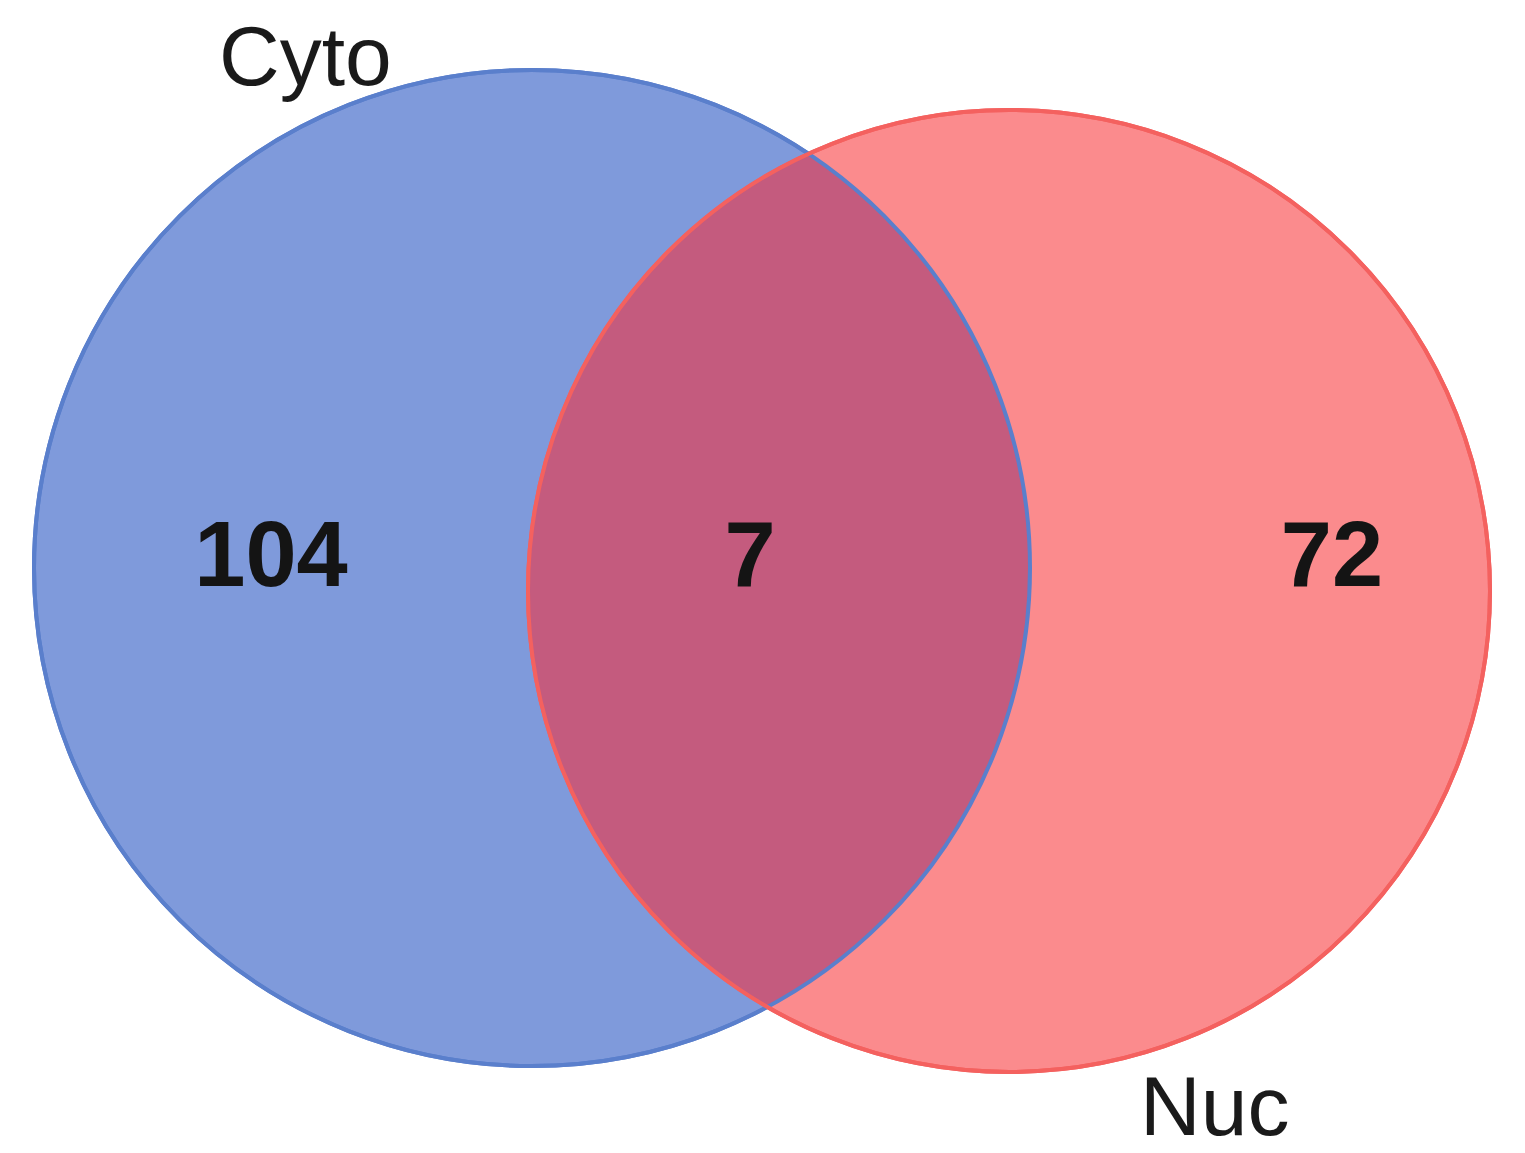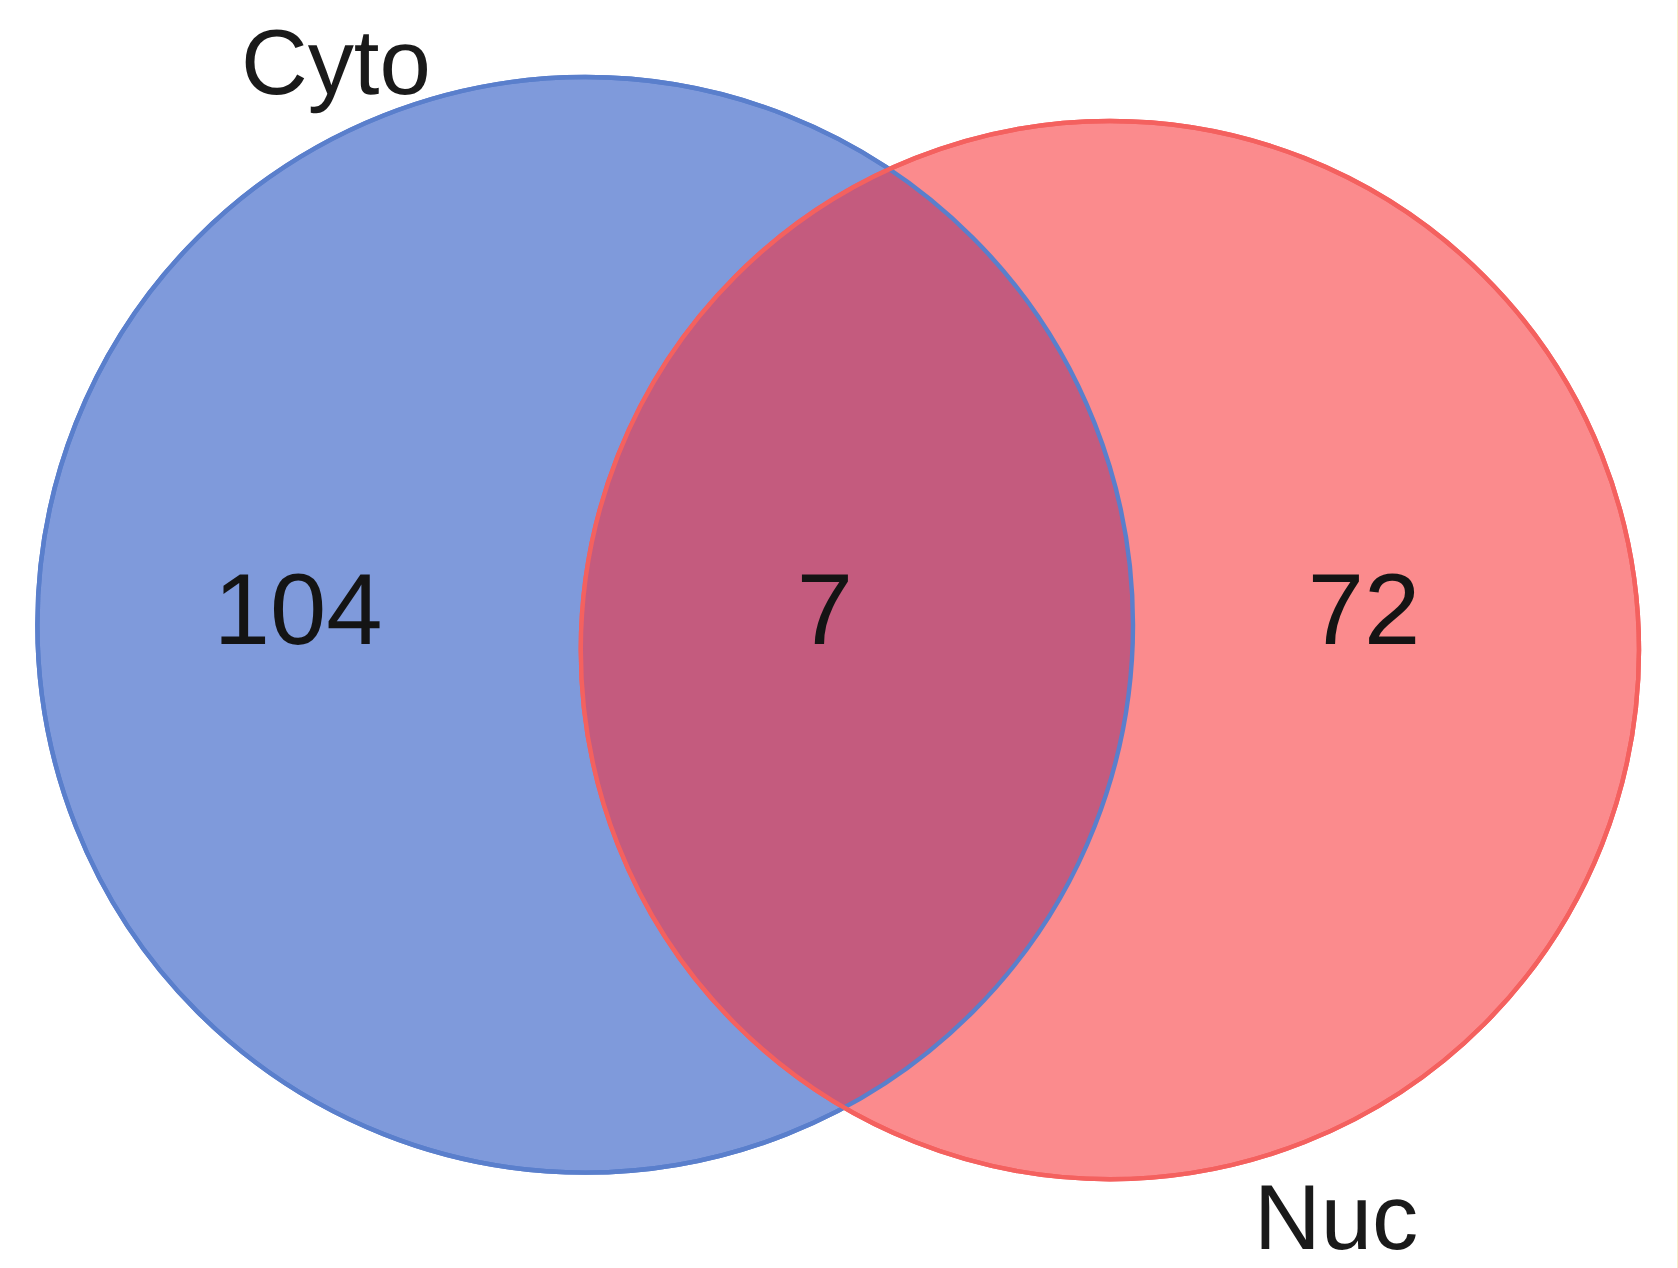--- a/index.html
+++ b/index.html
@@ -41,35 +41,35 @@
     top: 14px;
   }
   #label-nuc {
     left: 1140px;
     top: 1064px;
   }
   .region-count {
     position: absolute;
     font-family: "Liberation Sans", sans-serif;
     font-size: 92px;
-    font-weight: 400;
+    font-weight: 700;
     color: #141414;
     line-height: 1;
     white-space: nowrap;
     text-align: center;
     transform: translate(-50%, -50%);
   }
   #count-cyto-only { left: 271px; top: 554px; }
   #count-intersection { left: 750px; top: 554px; }
-  #count-nuc-only { left: 1240px; top: 554px; }
+  #count-nuc-only { left: 1332px; top: 554px; }
 </style>
 </head>
 <body>
 
-<div id="venn-figure" style="width: 1525px; height: 1153px; background: #eab308;">
+<div id="venn-figure" style="width: 1525px; height: 1153px; background: #fca5a5;">
 
   <svg id="venn-svg" viewBox="0 0 1525 1153" xmlns="http://www.w3.org/2000/svg">
     <defs>
       <clipPath id="clip-cyto">
         <circle id="clip-cyto-circle" cx="532" cy="568" r="498"></circle>
       </clipPath>
     </defs>
 
     <rect x="0" y="0" width="1525" height="1153" fill="#ffffff"></rect>
 

